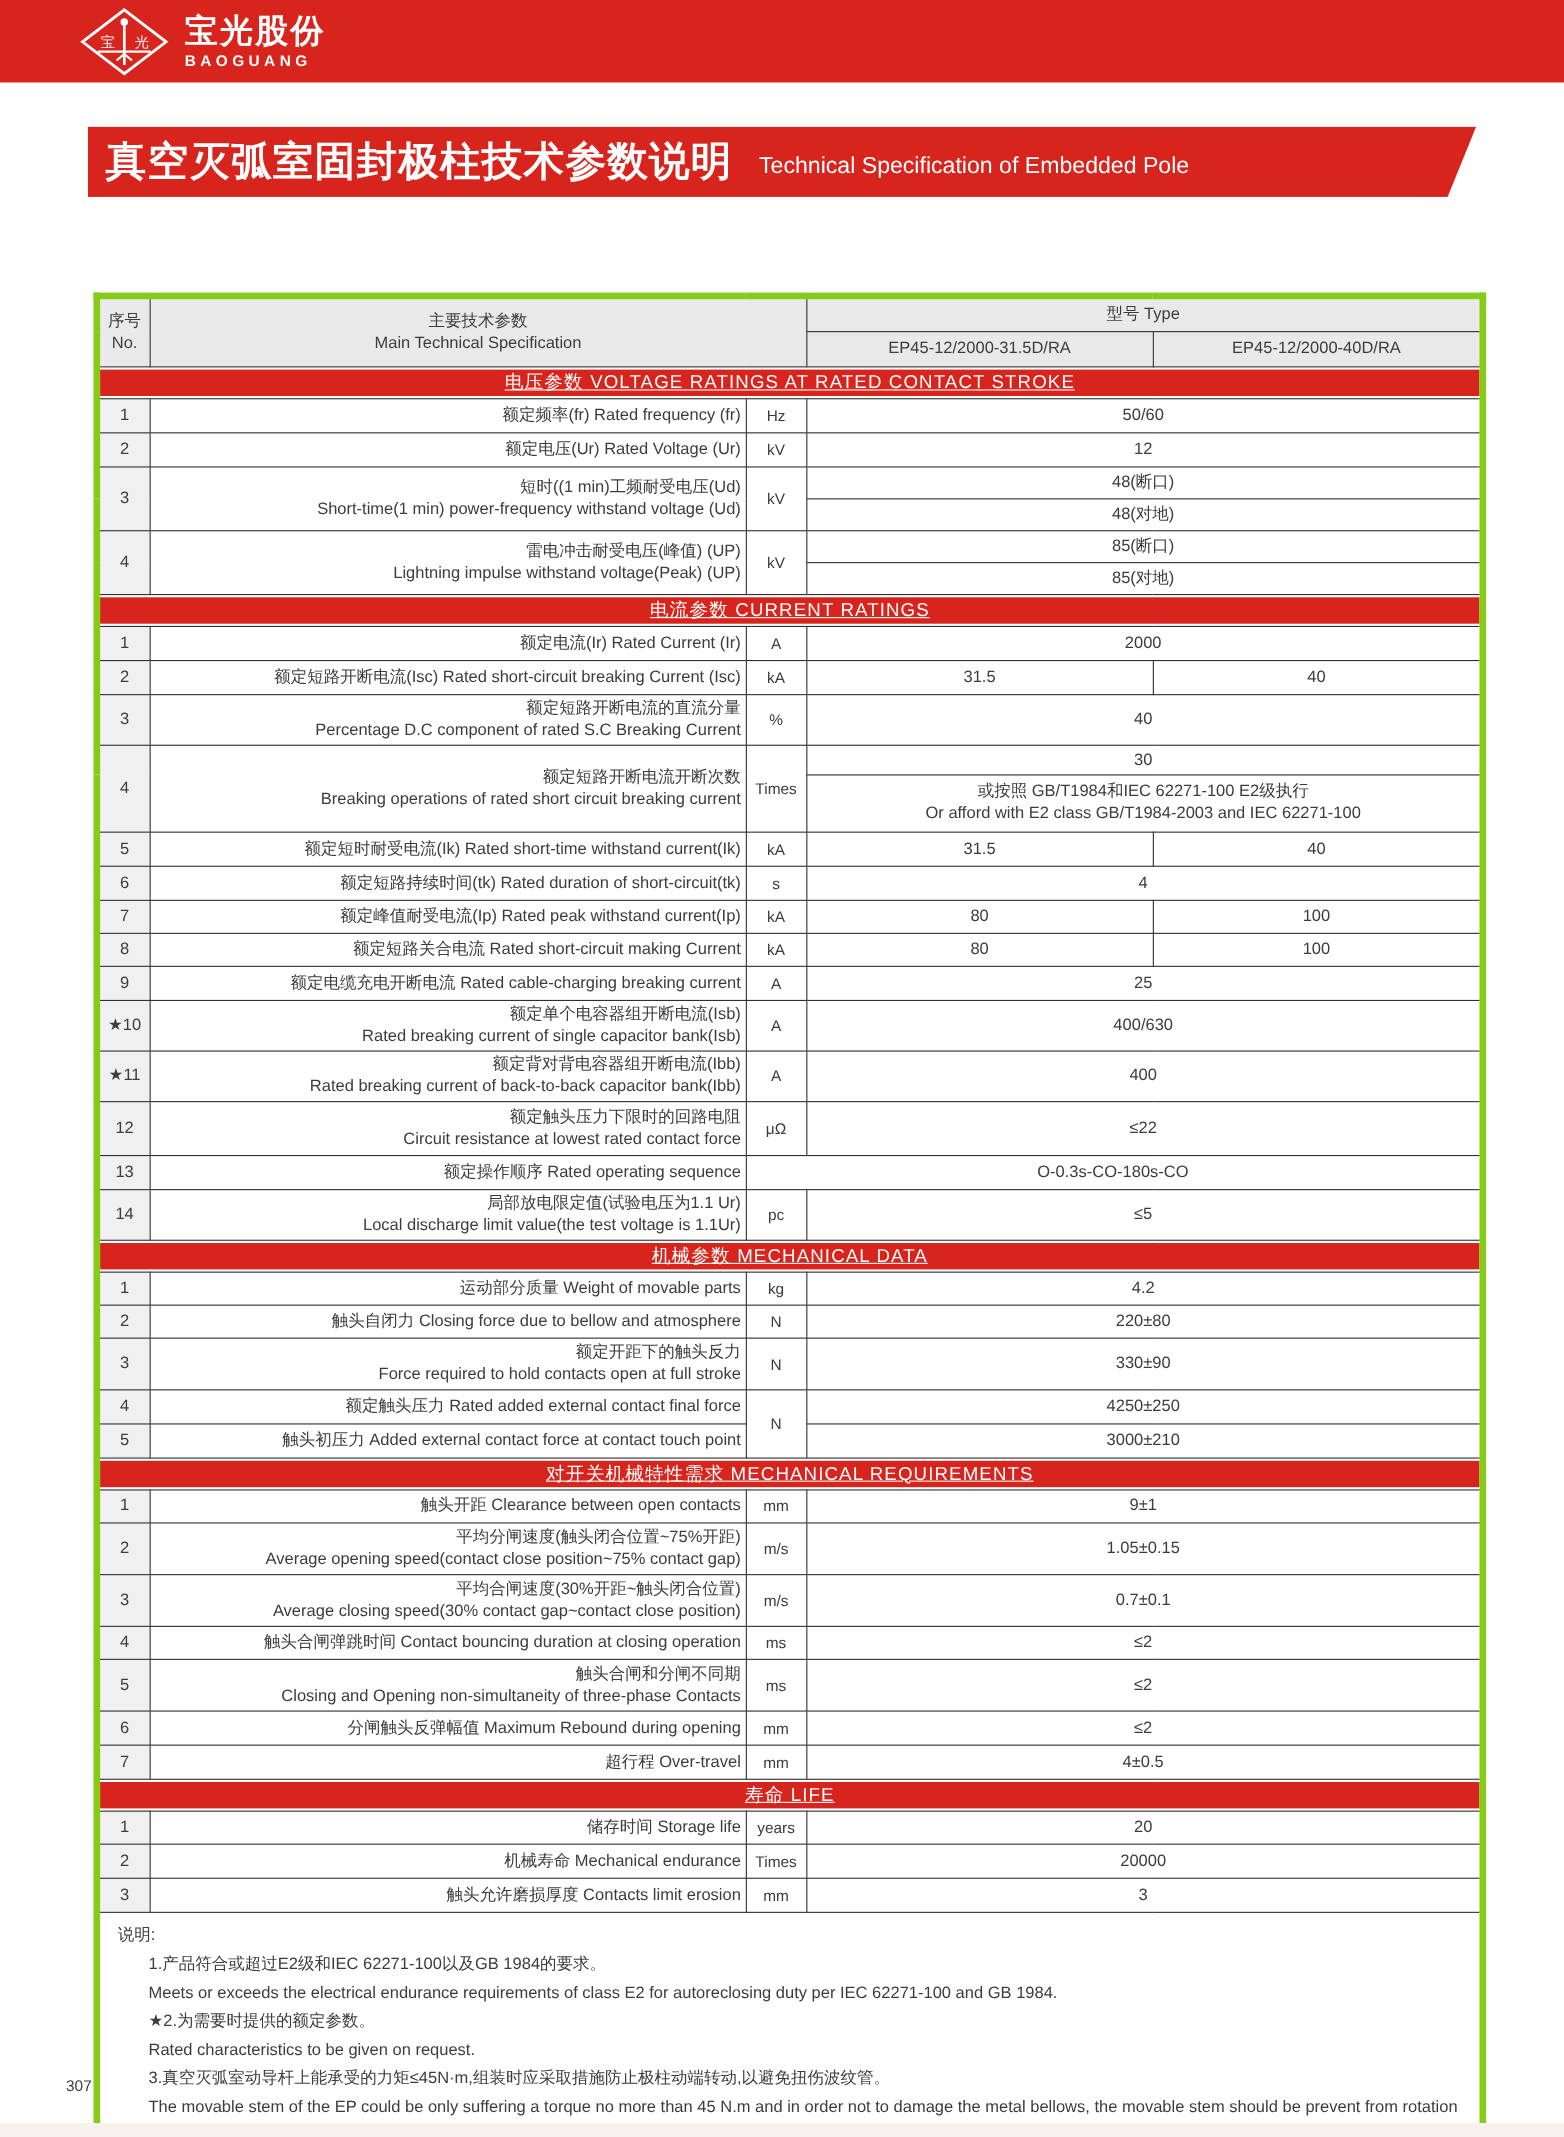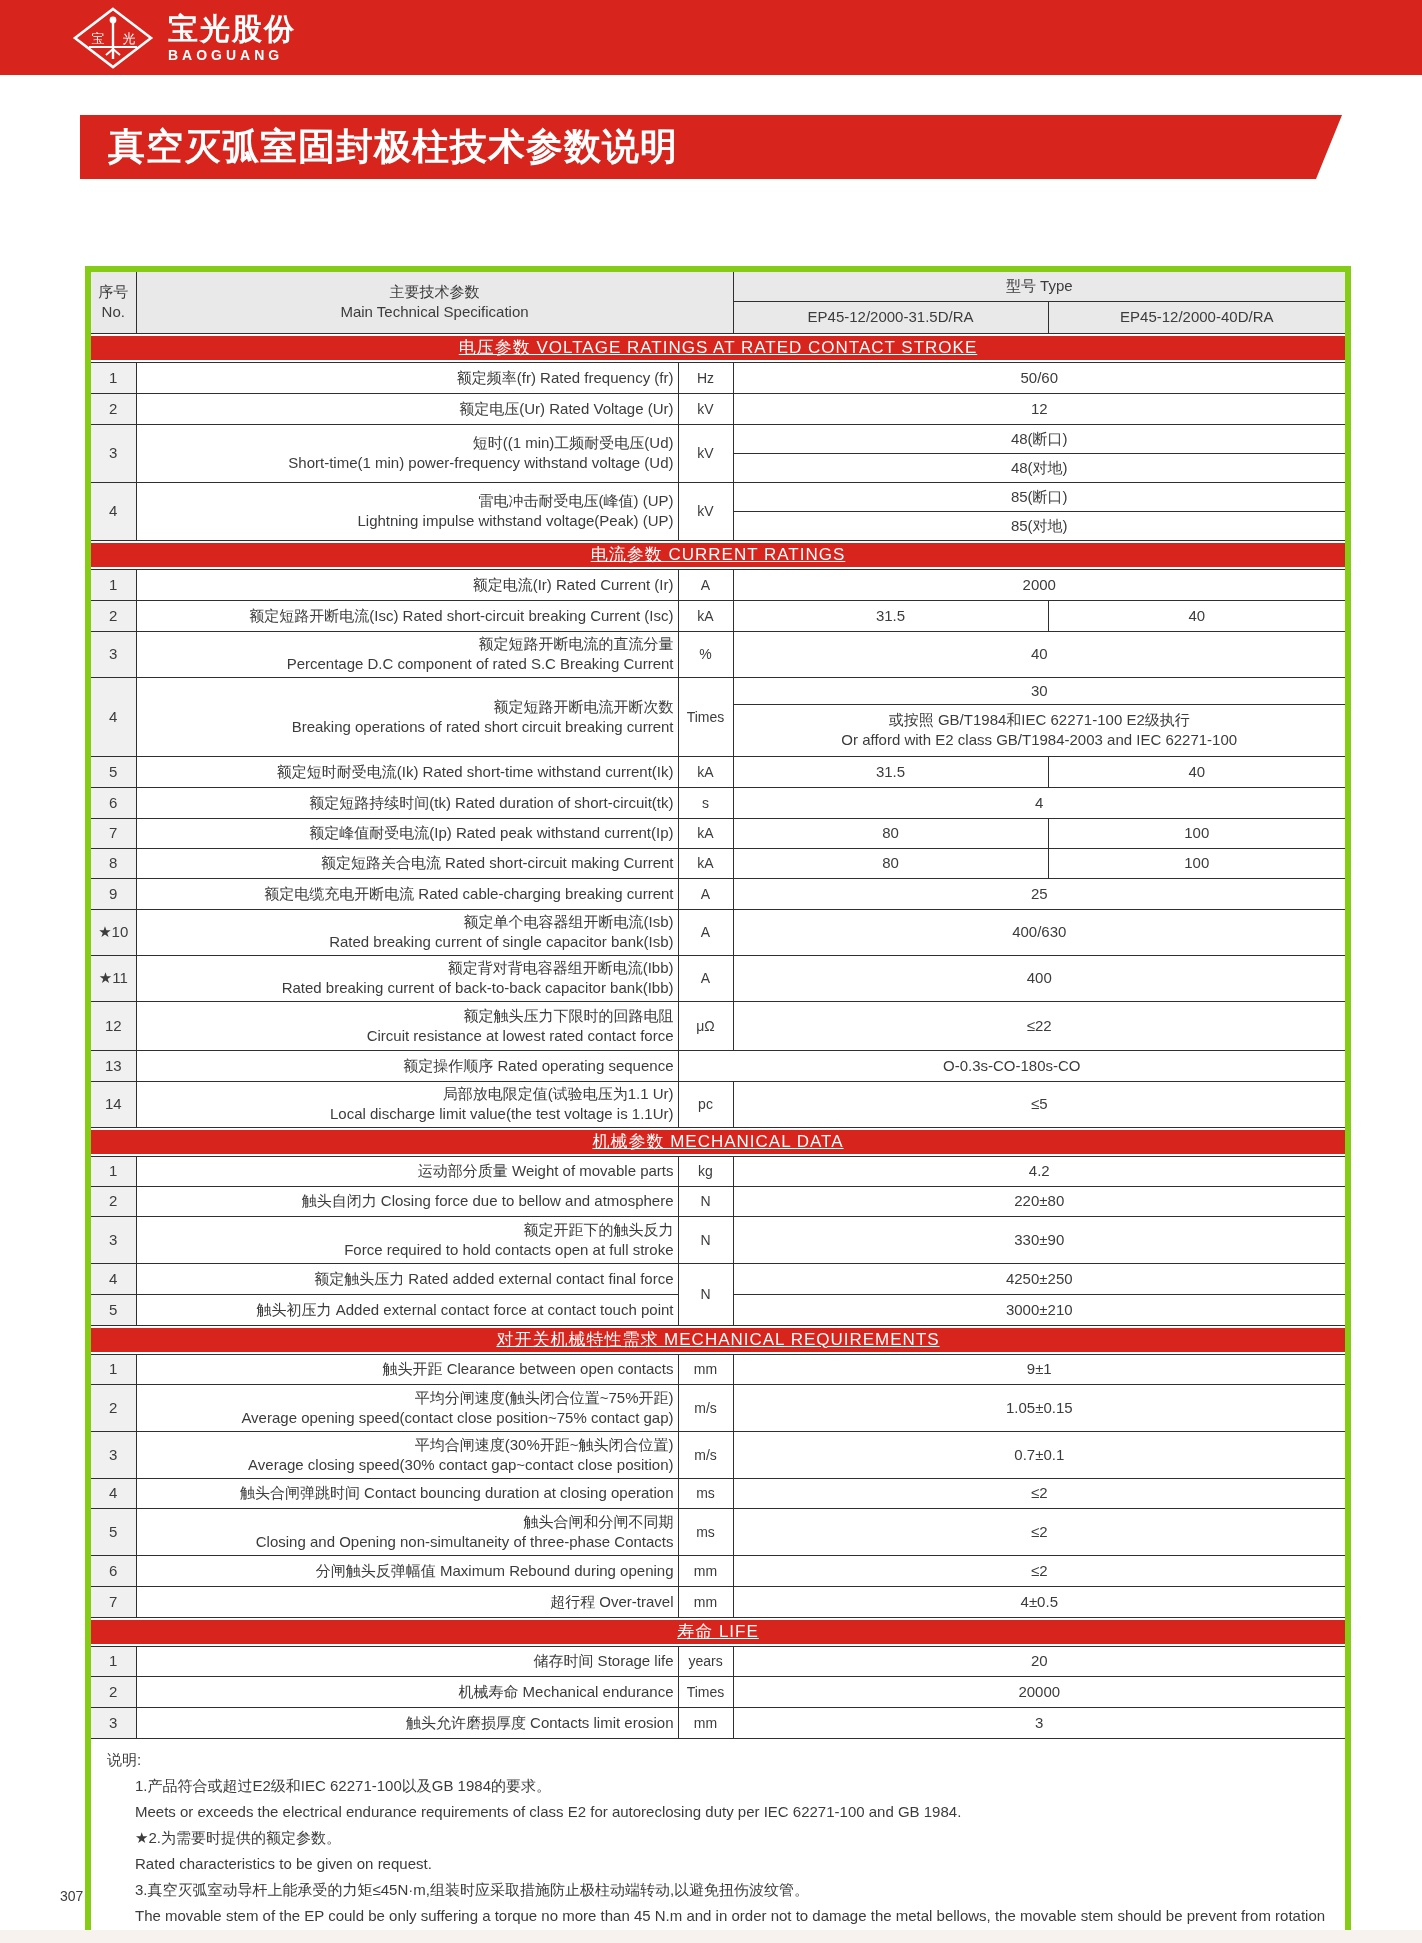--- a/index.html
+++ b/index.html
@@ -17,21 +17,21 @@
   .logo-svg { display:block; }
   .brand-text { margin-left:14px; color:#fff; line-height:1; }
   .brand-zh { font-size:30px; font-weight:bold; letter-spacing:2px; }
   .brand-en { font-size:14px; font-weight:bold; letter-spacing:4px; margin-top:4px; }
 
   
   .title-bar {
     position:absolute; top:115px; left:80px; width:1262px; height:64px;
     background:#d7241c;
     clip-path: polygon(0 0, 100% 0, calc(100% - 26px) 100%, 0 100%);
-    display:flex; align-items:center; box-sizing:border-box; padding-left:28px;
+    display:flex; align-items:center; box-sizing:border-box; padding-left:16px;
   }
   .title-zh { color:#fff; font-size:37px; font-weight:bold; letter-spacing:1px; }
   .title-en { color:#fff; font-size:21px; margin-left:24px; padding-top:8px; }
 
   
   .spec-table {
     position:absolute; top:218px; left:85px; width:1260px;
     border-collapse:collapse; table-layout:fixed;
     border:6px solid #84cc16;
     margin-top:48px;
@@ -79,20 +79,21 @@
       </svg>
       <div class="brand-text">
         <div class="brand-zh">宝光股份</div>
         <div class="brand-en">BAOGUANG</div>
       </div>
     </div>
   </header>
 
   <div class="title-bar">
     <span class="title-zh">真空灭弧室固封极柱技术参数说明</span>
+    <span class="title-en">Technical Specification of Embedded Pole</span>
   </div>
 
   <table class="spec-table">
     <colgroup>
       <col style="width:48px">
         <col style="width:542px">
         <col style="width:55px">
       <col style="width:315px">
         <col style="width:300px">
     </colgroup>

